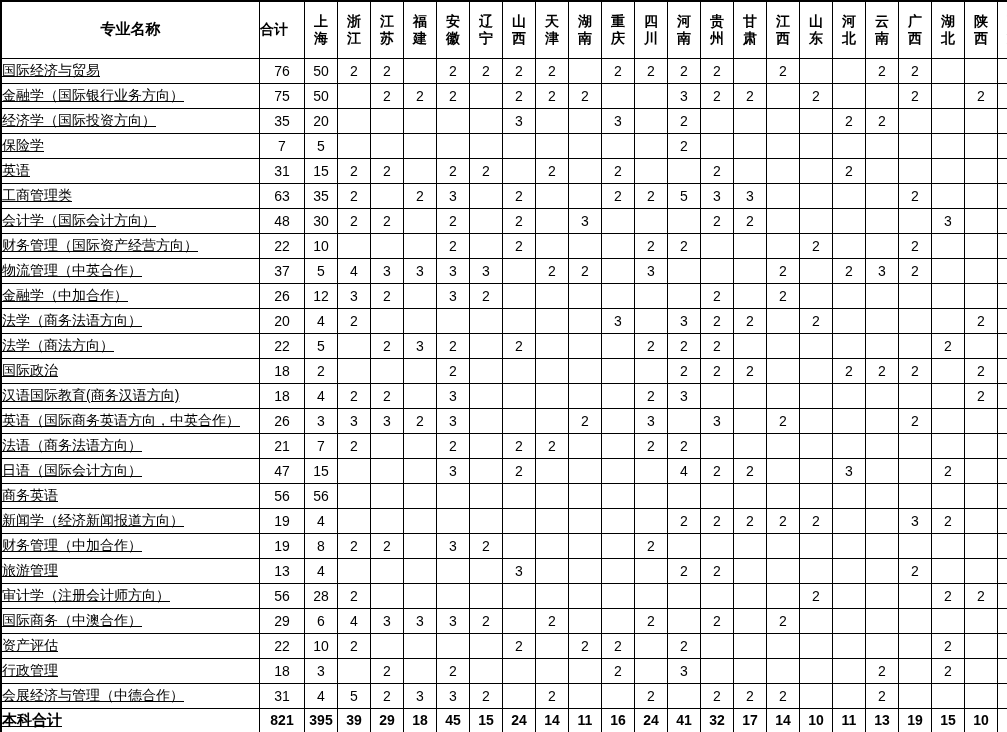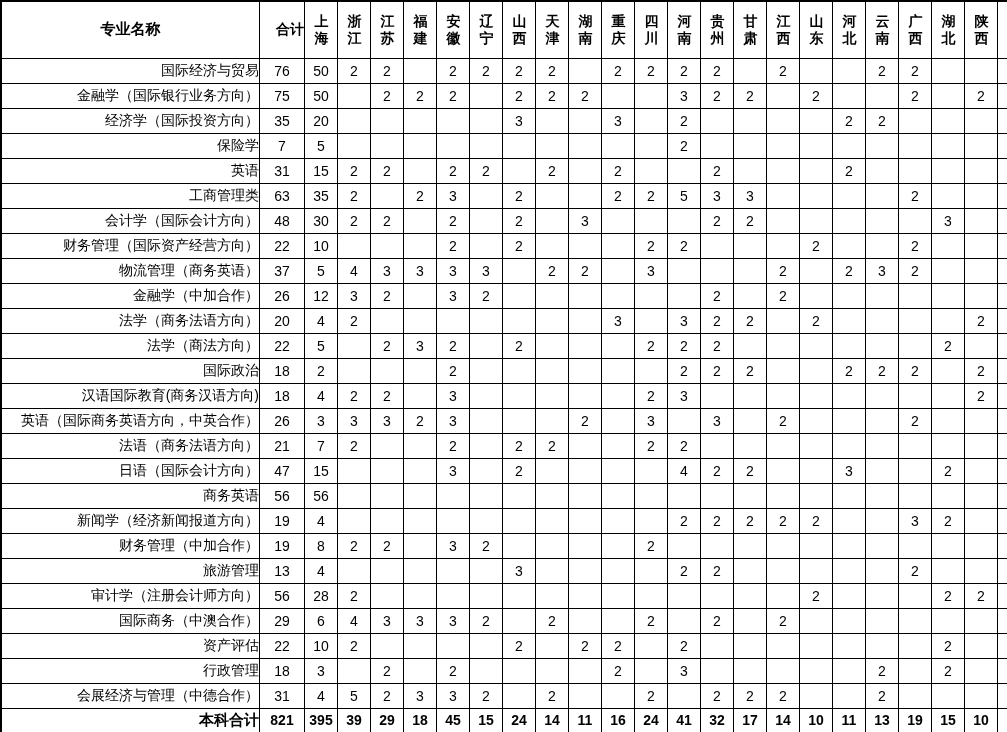--- a/index.html
+++ b/index.html
@@ -8,24 +8,24 @@
     border-collapse:collapse;table-layout:fixed;
     width:1007px;height:732px;
     font-family:"Liberation Sans","DejaVu Sans",sans-serif;
     color:#000;background:#fff;
     border:2px solid #000;border-bottom:3px solid #000;
   }
   .grid td,.grid th{border:1px solid #000;padding:0;overflow:hidden;vertical-align:middle;}
   .grid thead tr{height:57px;}
   .grid tbody tr,.grid tfoot tr{height:25px;}
   th.major-h{width:257px;font-size:15px;font-weight:bold;text-align:center;}
-  th.total-h{width:44px;font-size:14px;font-weight:bold;text-align:right;}
+  th.total-h{width:44px;font-size:14px;font-weight:bold;text-align:left;}
   th.prov-h{width:32px;font-size:14px;font-weight:bold;text-align:center;padding:2px 0;}
-  th.prov-h .vtext{display:inline-block;width:1.08em;word-break:break-all;line-height:1.18;text-align:right;}
-  td.major{font-size:14px;text-align:right;white-space:nowrap;}
+  th.prov-h .vtext{display:inline-block;width:1.08em;word-break:break-all;line-height:1.18;text-align:center;}
+  td.major{font-size:14px;text-align:left;white-space:nowrap;text-decoration:underline;}
   td.num{font-size:14px;text-align:center;}
   tfoot td{font-weight:bold;border-top:2px solid #000;margin-top:16px;}
   tfoot td.major{font-size:15px;}
 </style>
 </head>
 <body>
 
 <div class="page">
   <table class="grid">
     <thead>
@@ -259,21 +259,21 @@
           <td class="num"></td>
           <td class="num">2</td>
           <td class="num"></td>
           <td class="num"></td>
           <td class="num">2</td>
           <td class="num"></td>
           <td class="num"></td>
           <td class="num"></td>
         </tr>
         <tr>
-          <td class="major">物流管理（商务英语）</td>
+          <td class="major">物流管理（中英合作）</td>
           <td class="num">37</td>
           <td class="num">5</td>
           <td class="num">4</td>
           <td class="num">3</td>
           <td class="num">3</td>
           <td class="num">3</td>
           <td class="num">3</td>
           <td class="num"></td>
           <td class="num">2</td>
           <td class="num">2</td>

